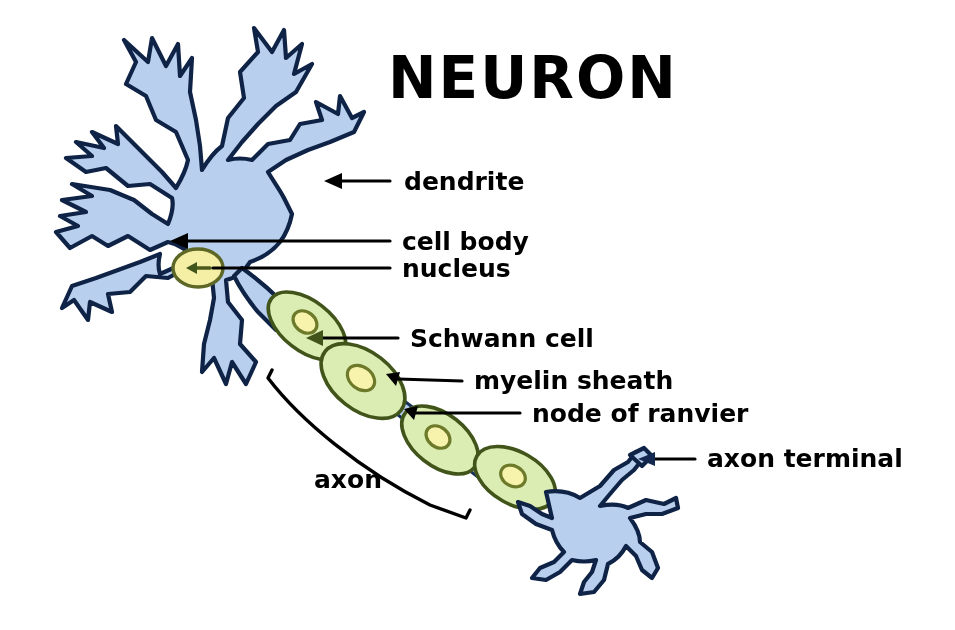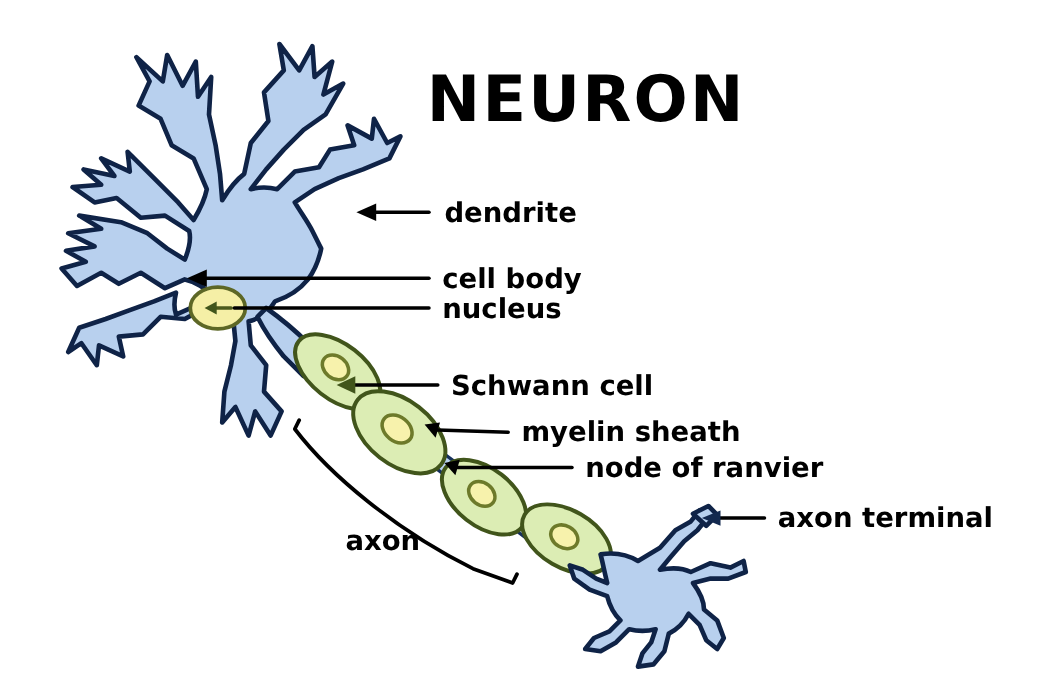--- a/index.html
+++ b/index.html
@@ -9,21 +9,21 @@
   }
   body {
     width: 955px;
     height: 630px;
     overflow: hidden;
     font-family: "DejaVu Sans", sans-serif;
     position: relative;
   }
   #diagram-root {
     position: absolute;
-    left: 0; top: 12px;
+    left: 0; top: 0;
     width: 955px;
     height: 546px;
   }
   svg {
     display: block;
   }
   .title-text {
     font-family: "DejaVu Sans", sans-serif;
     font-weight: bold;
     font-size: 58px;

